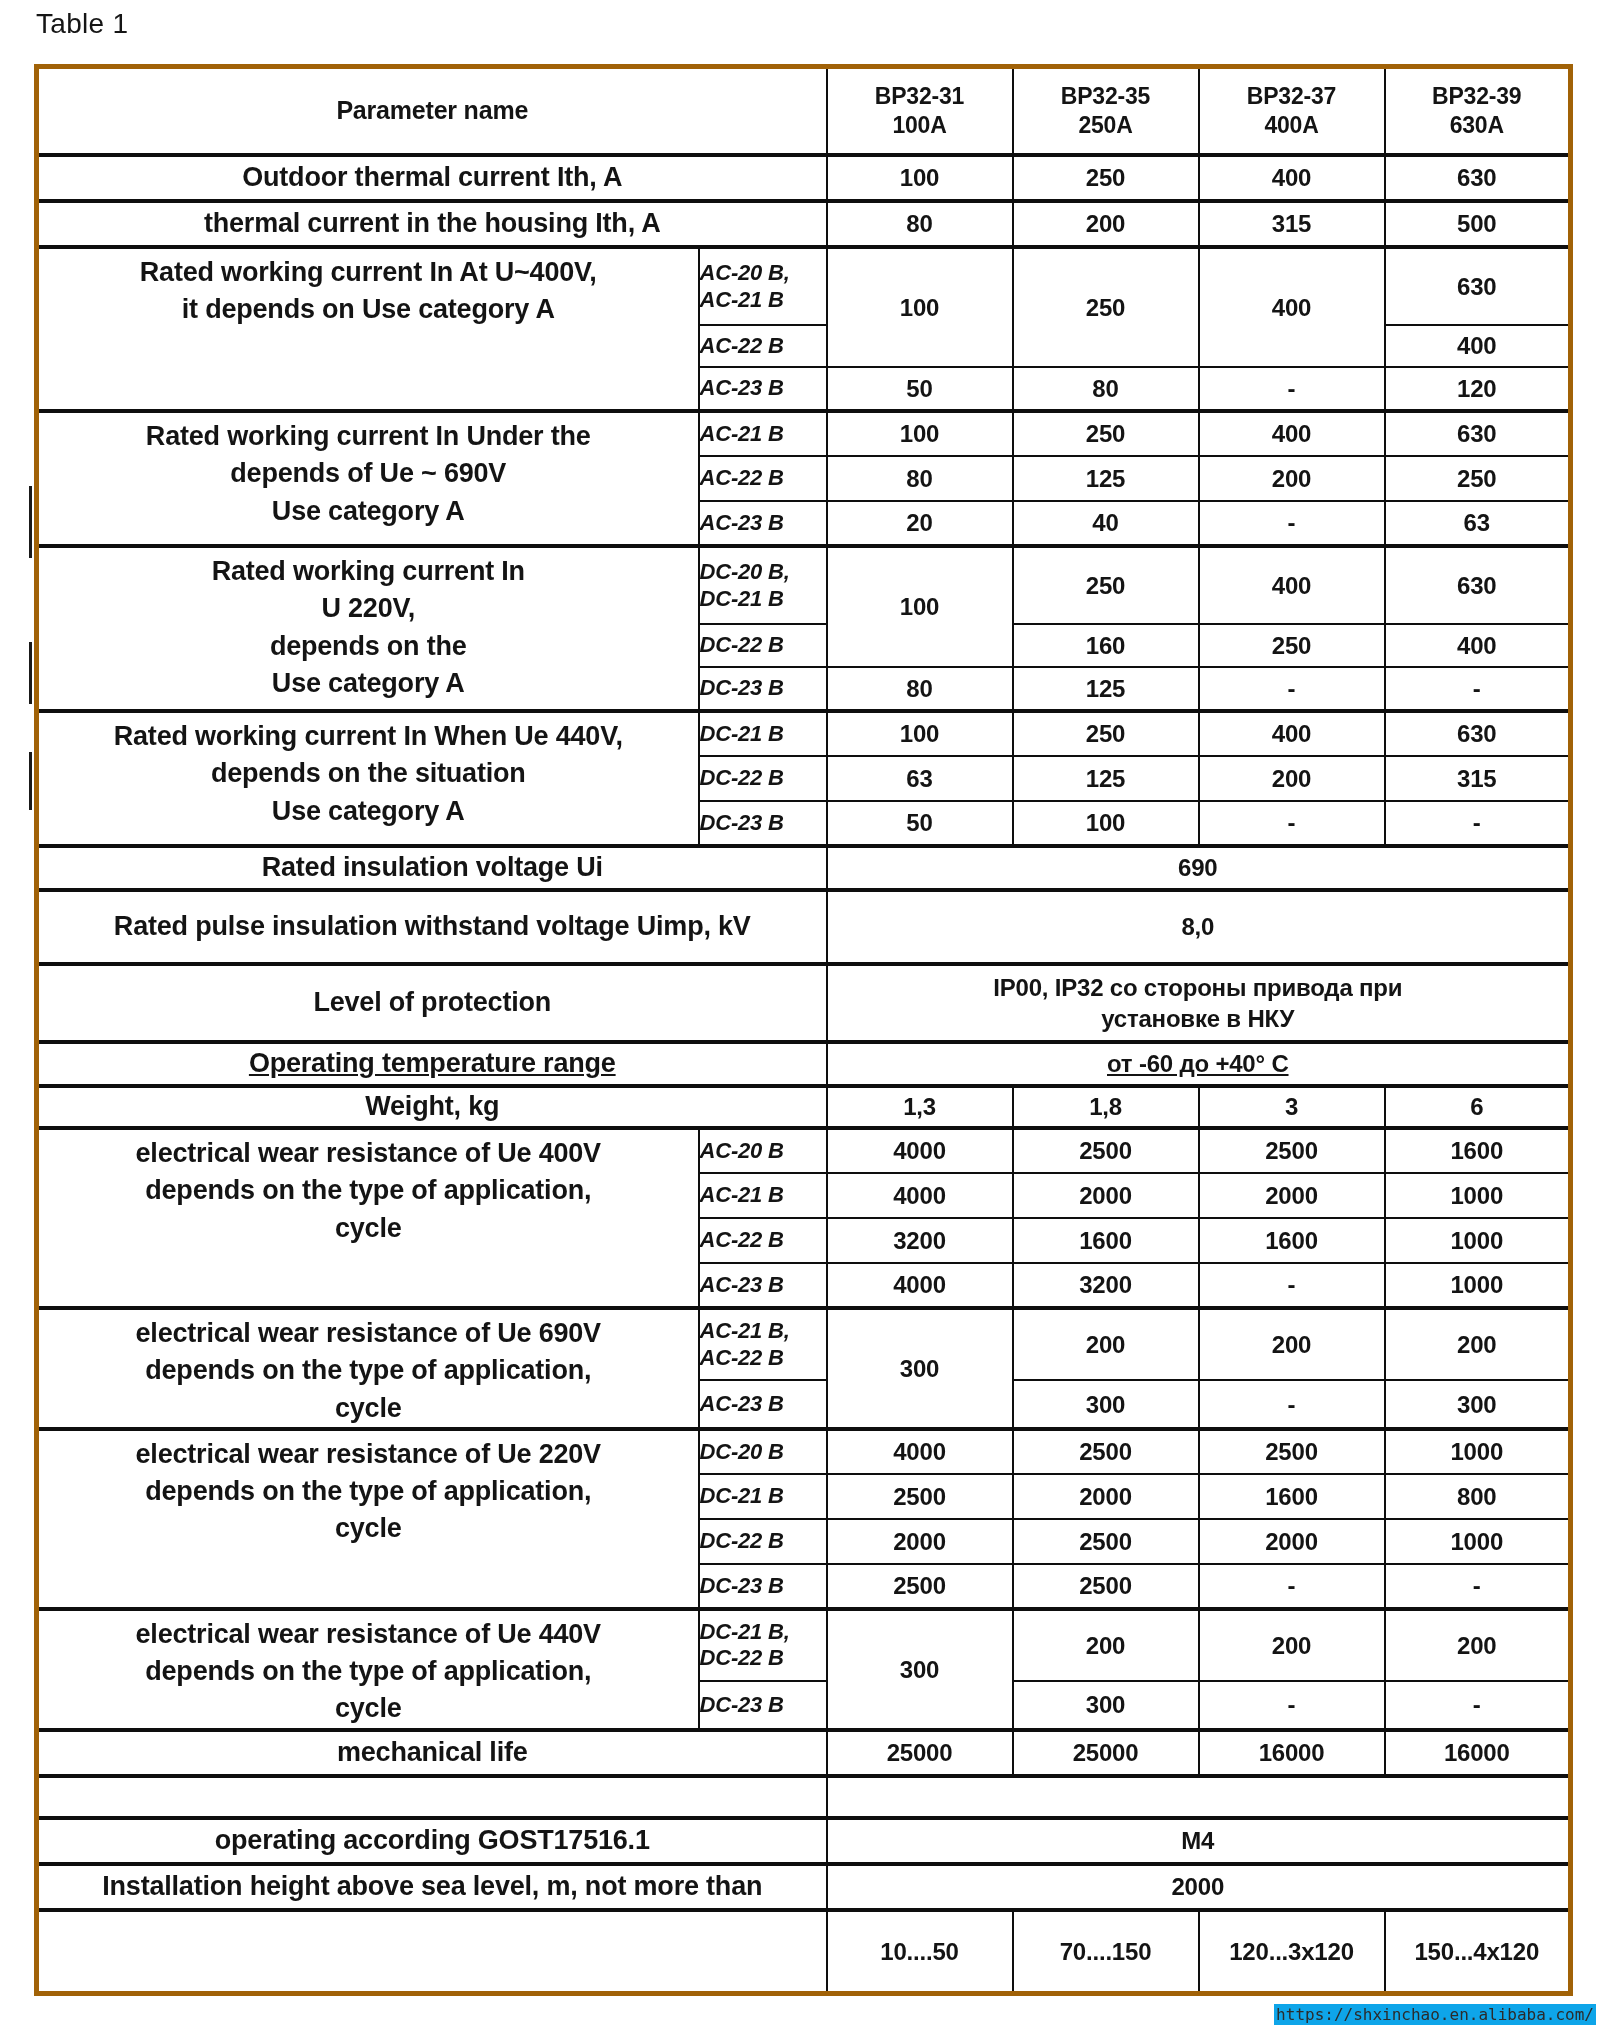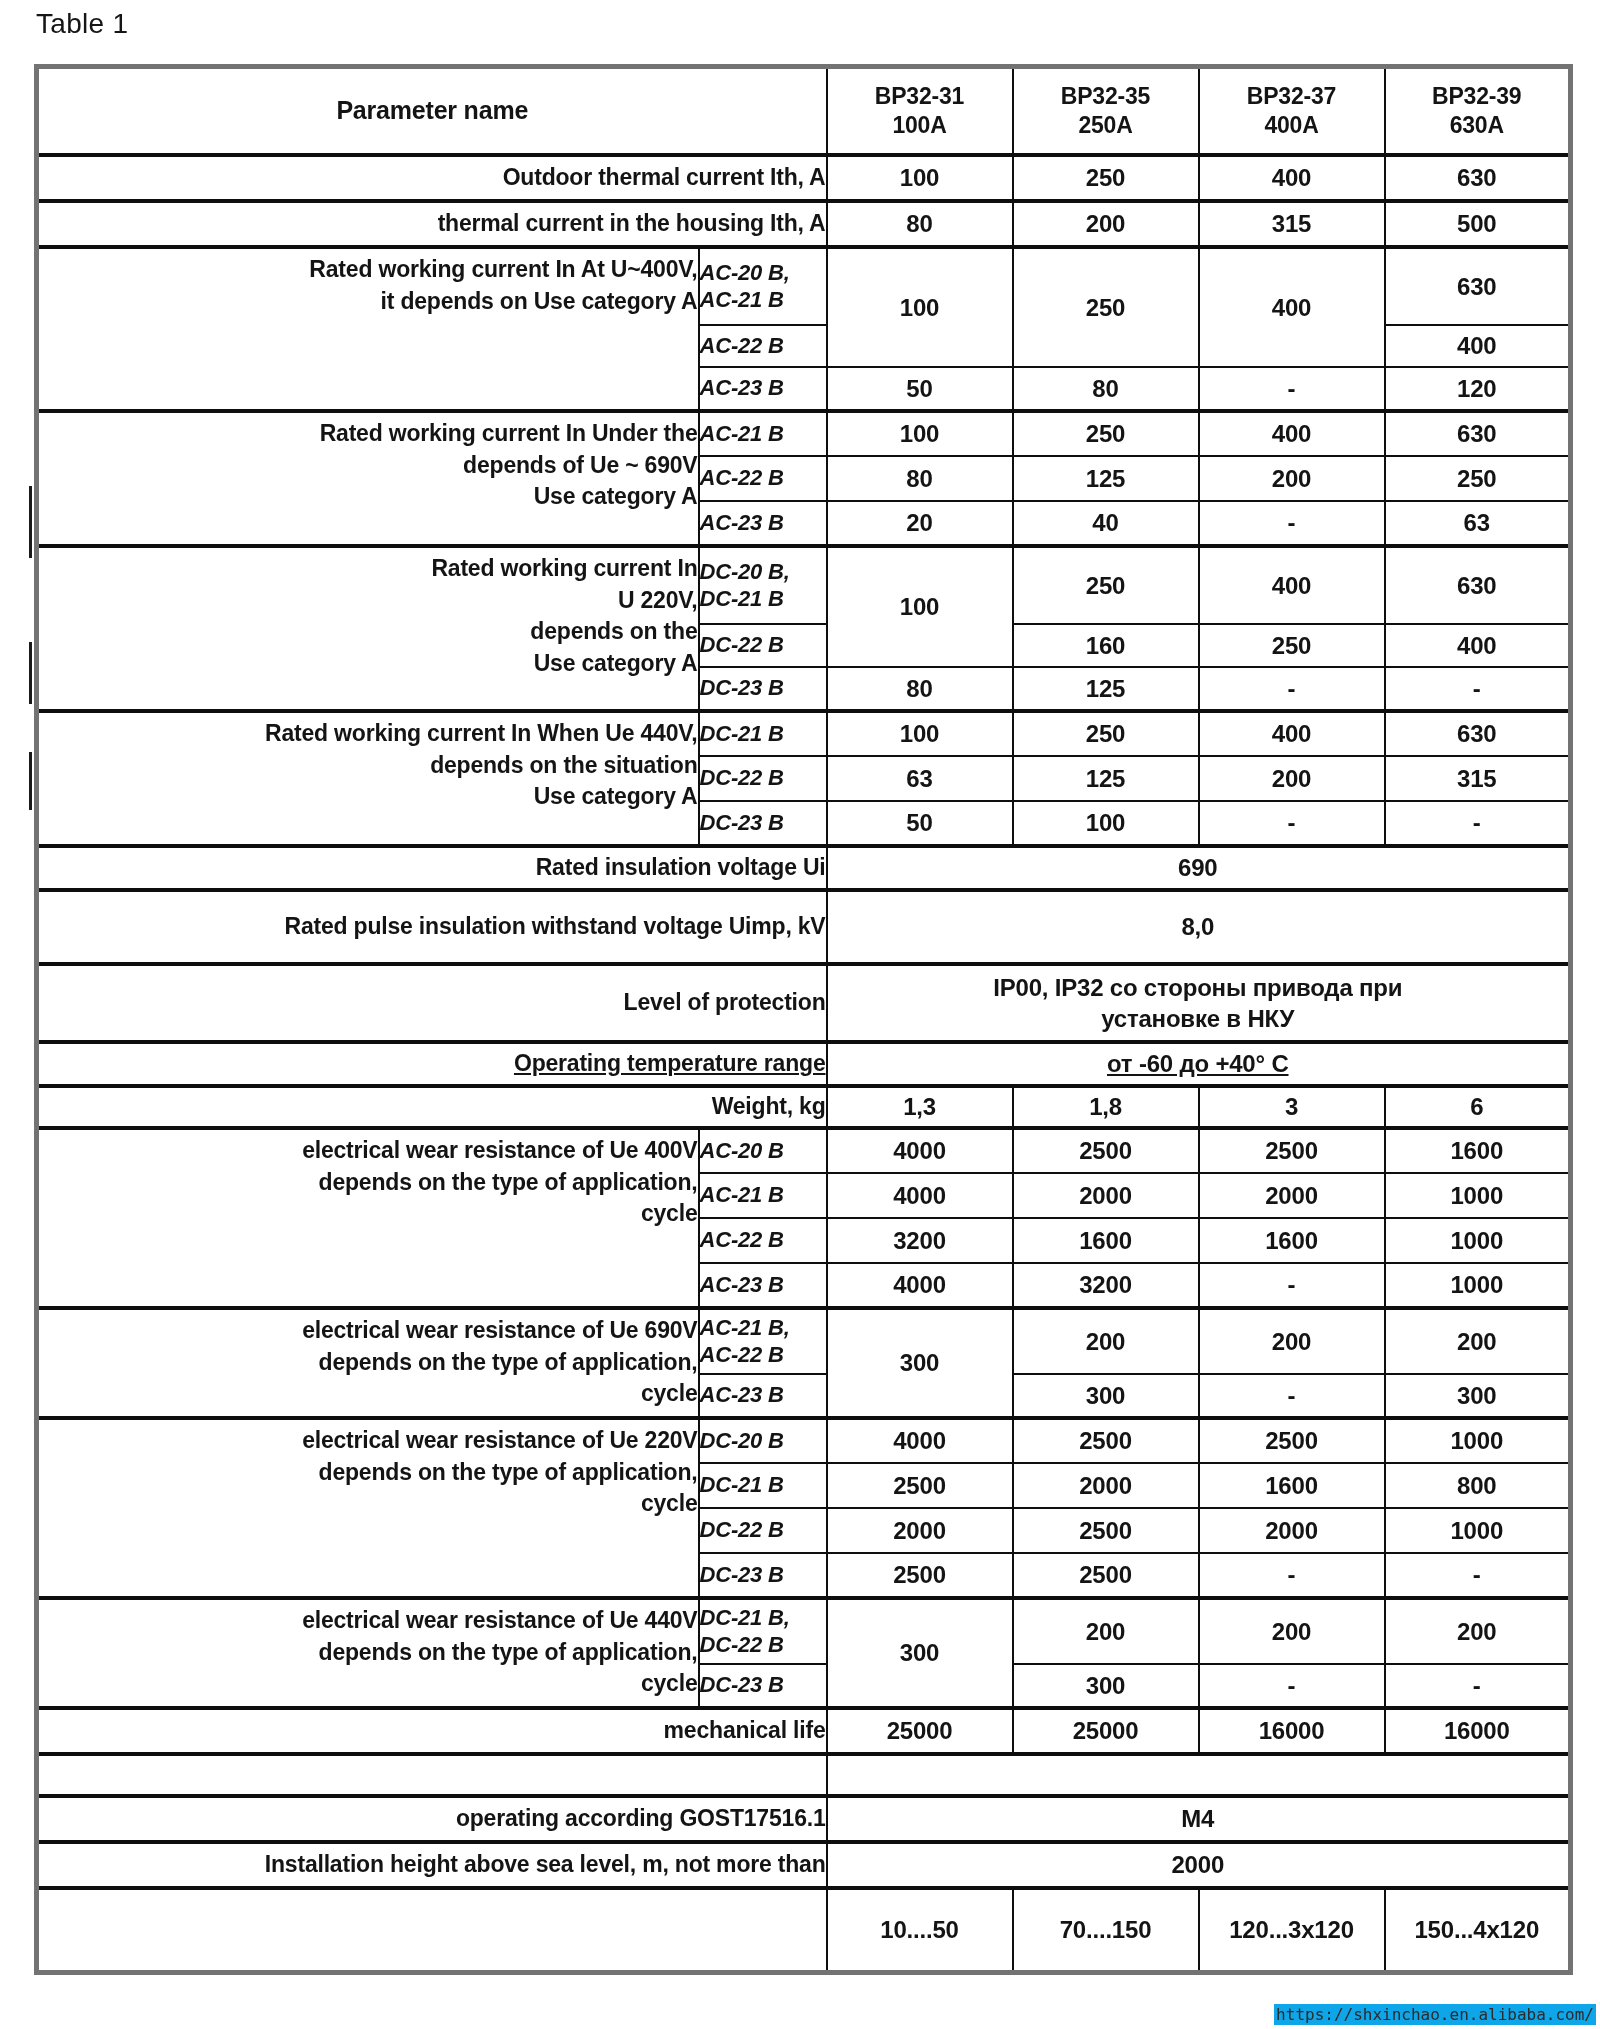--- a/index.html
+++ b/index.html
@@ -16,36 +16,36 @@
     position: absolute; left: 36px; top: 8px;
     font-size: 28px; font-weight: normal; color: #151515;
     letter-spacing: 0.3px;
   }
 
   table.params {
     position: absolute; left: 34px; top: 64px;
     border-collapse: collapse;
     table-layout: fixed;
     width: 1534px;
-    border: 5px solid #737373;
+    border: 5px solid #a16207;
   }
   table.params th, table.params td {
     border: 2px solid #0e0e0e;
     font-weight: bold;
     white-space: pre-line;
     overflow: hidden;
     letter-spacing: -0.2px;
     vertical-align: middle;
     padding: 0;
   }
   tr.thick > th, tr.thick > td { border-top-width: 4px; }
   thead th { font-size: 23px; text-align: center; line-height: 1.25; border-bottom-width: 4px; }
   th.param-head { font-size: 25px; font-weight: bold; }
 
-  td.label { font-size: 23px; text-align: right; padding-left: 10px; padding-right: 4px; line-height: 1.38; }
+  td.label { font-size: 27px; text-align: center; padding-left: 10px; padding-right: 4px; line-height: 1.38; }
   td.label.vtop { vertical-align: top; padding-top: 5px; }
   td.sub { font-size: 22px; text-align: left; padding-left: 8px; line-height: 1.2; font-style: italic; }
   td.val { font-size: 24px; text-align: center; line-height: 1.3; }
   td.empty { font-size: 23px; }
 
   
   .artifact { position: absolute; width: 3px; background: #1a1a1a; }
 
   .watermark {
     position: absolute; top: 2004px; right: 4px;

